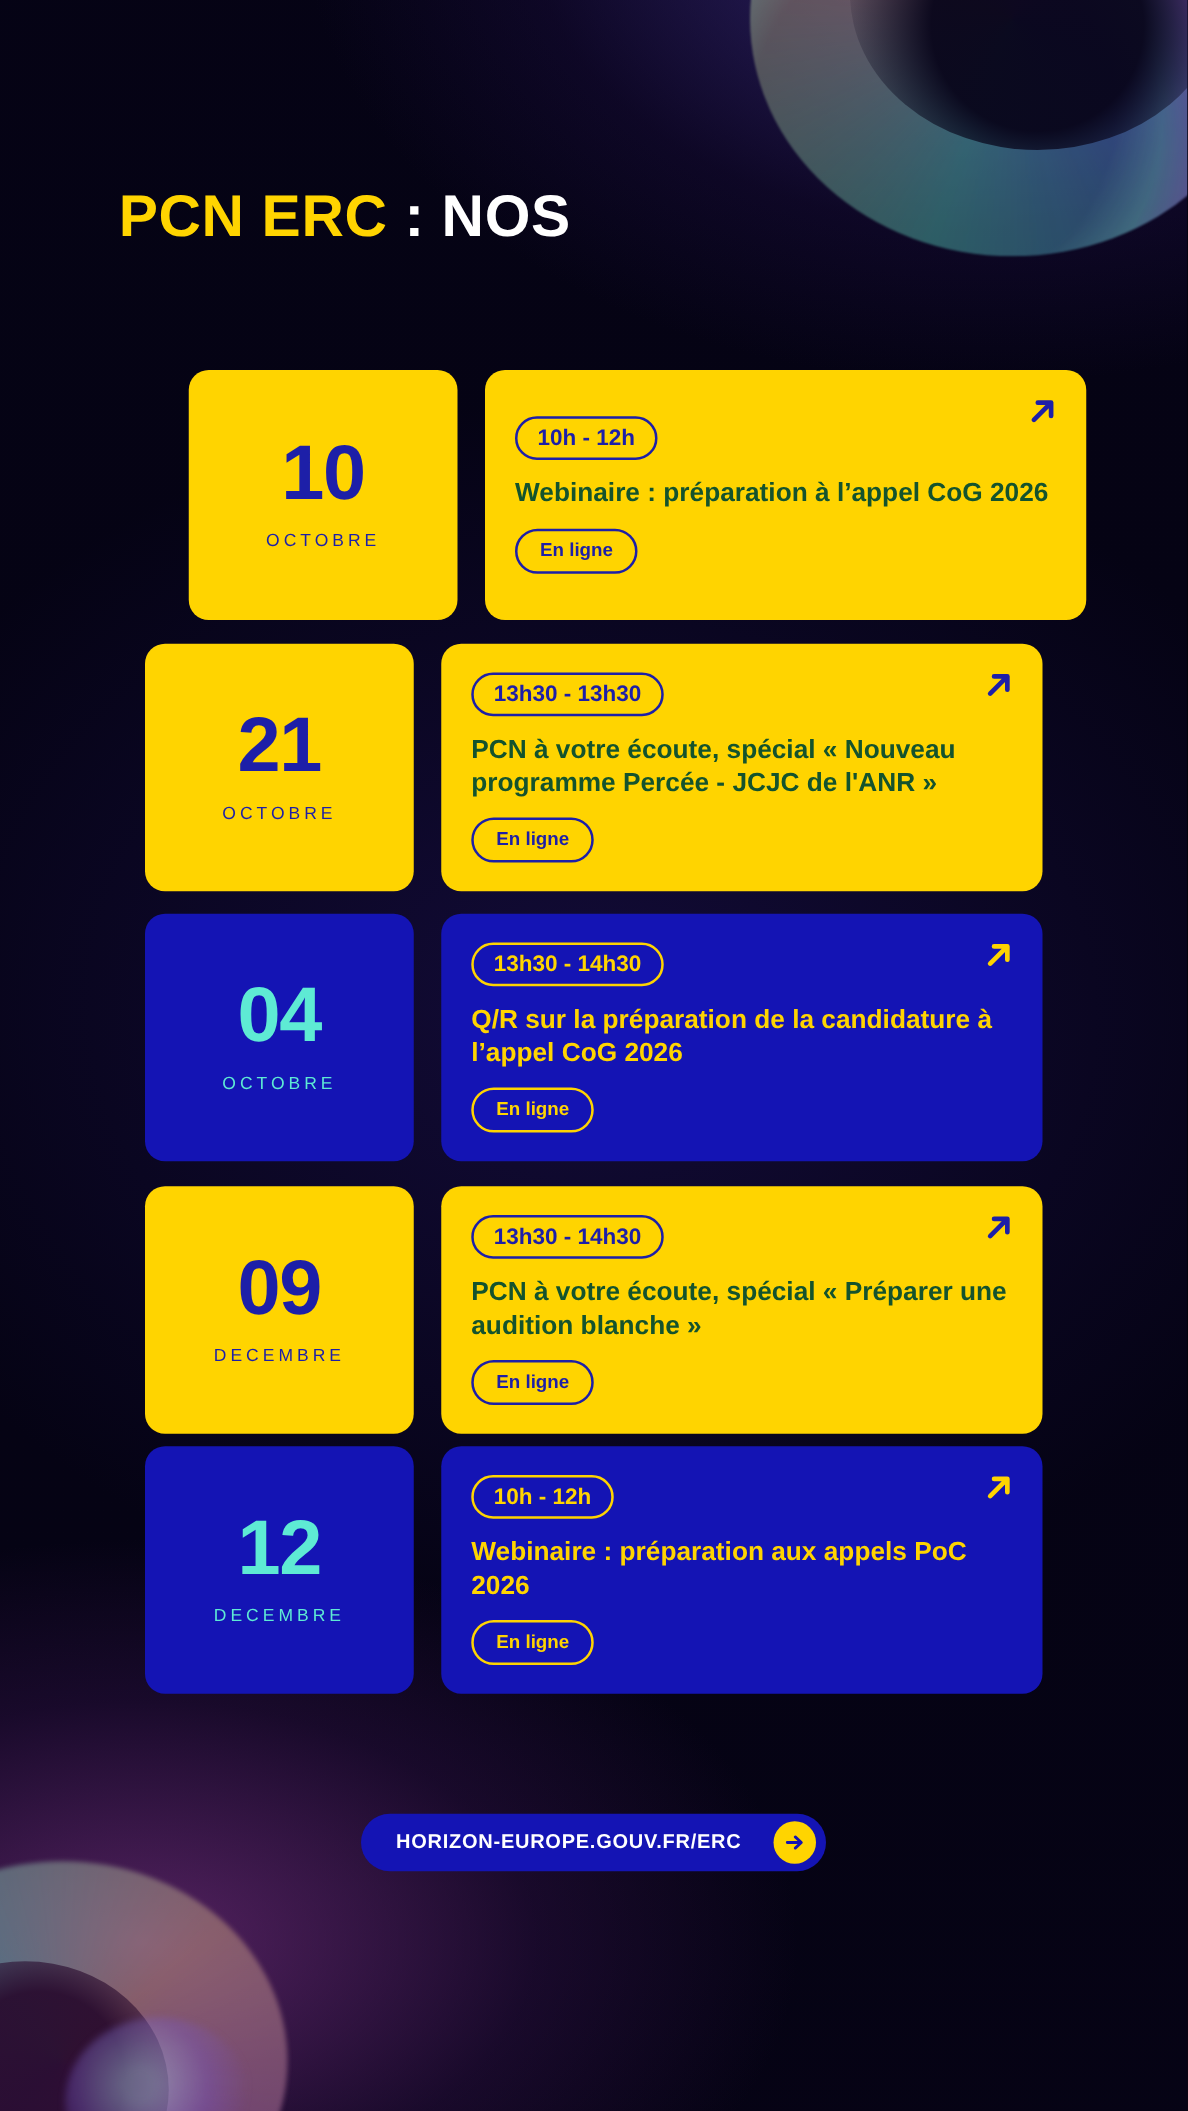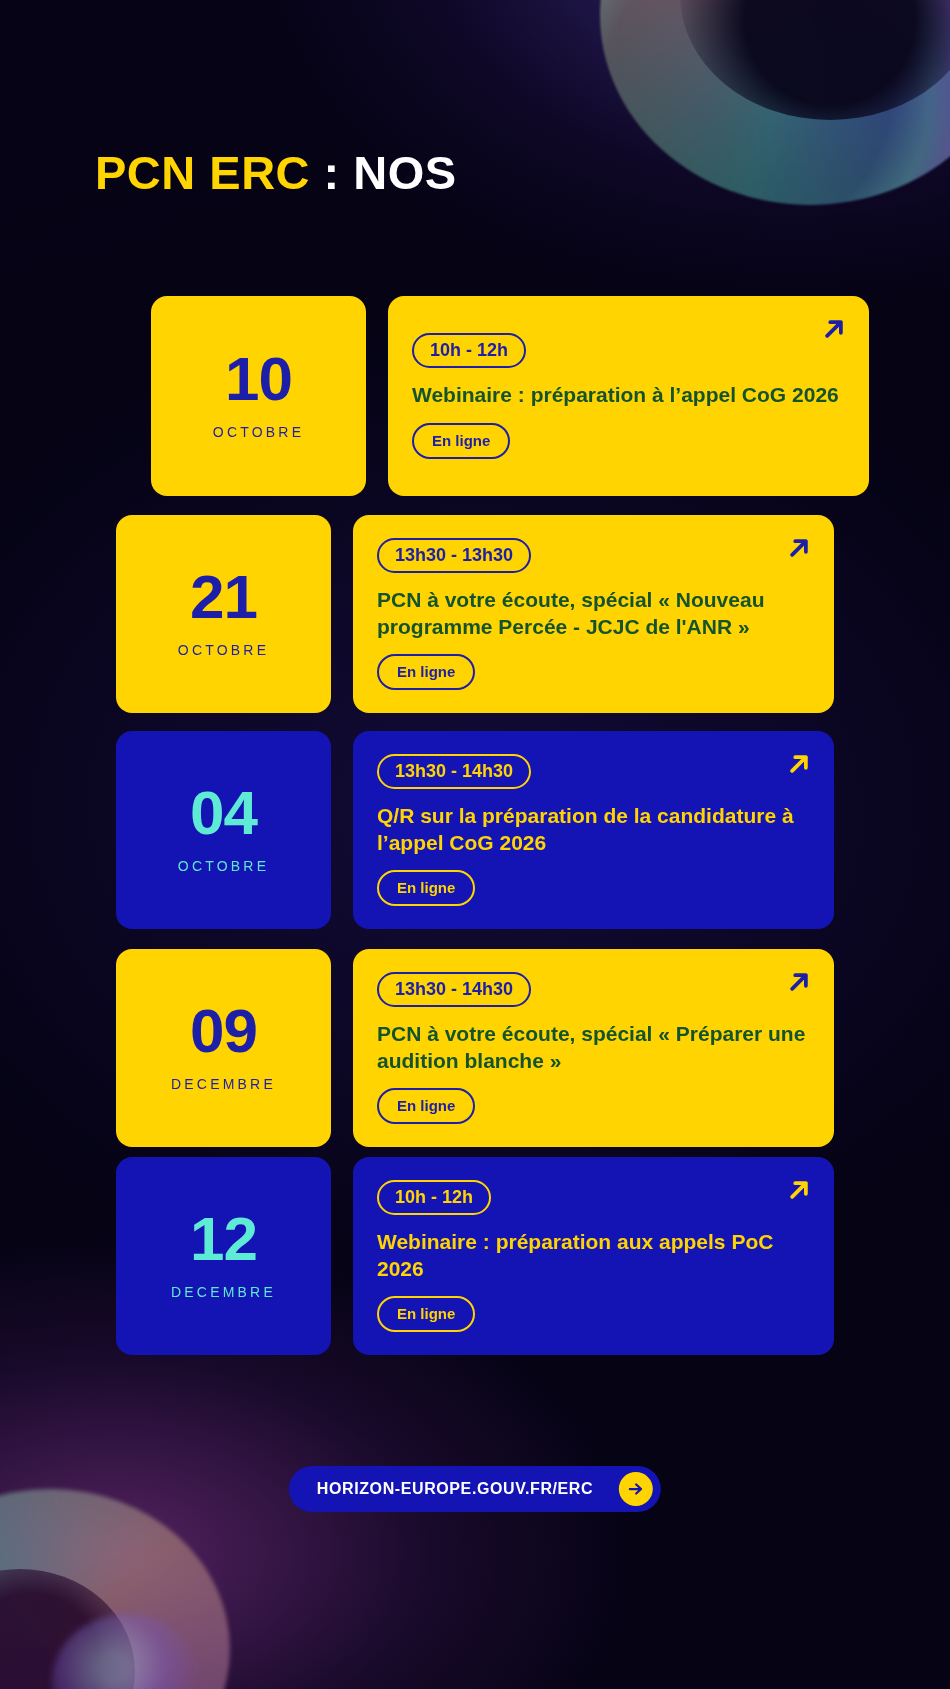--- a/index.html
+++ b/index.html
@@ -176,21 +176,21 @@
   .theme-blue .info-card { background: #1414b4; }
   .theme-blue .time-pill,
   .theme-blue .mode-pill { border-color: #ffd400; color: #ffd400; }
   .theme-blue .event-title { color: #ffd400; }
 
   
   .footer-link {
     position: absolute;
     left: 50%;
     transform: translateX(-50%);
-    bottom: 177px;
+    bottom: 192px;
     background: #1414b4;
     border-radius: 999px;
     height: 46px;
     padding: 0 8px 0 28px;
     display: flex;
     align-items: center;
     gap: 26px;
     text-decoration: none;
   }
   .footer-link .label {

